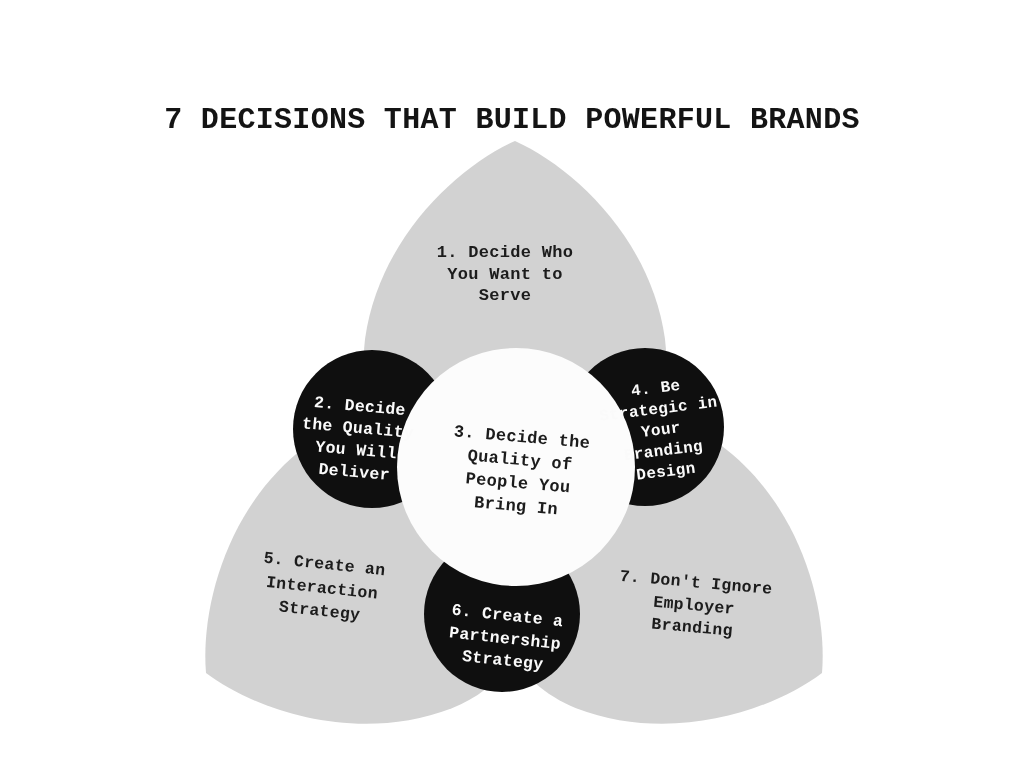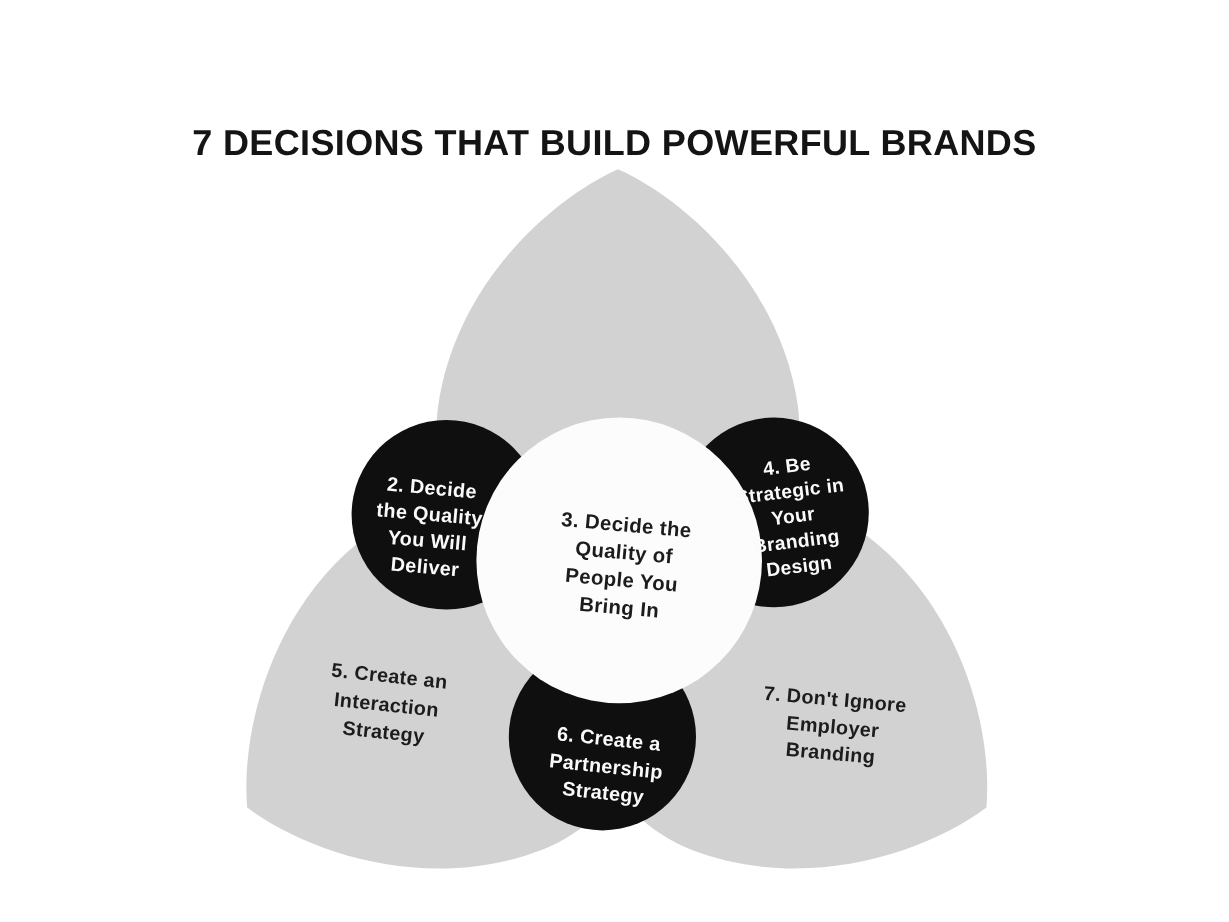--- a/index.html
+++ b/index.html
@@ -10,21 +10,21 @@
     --text-dark:#1c1c1c;
     --text-light:#fafafa;
   }
   *{margin:0;padding:0;box-sizing:border-box;}
   html,body{background:#fff;}
   .stage{
     position:relative;
     width:1024px;height:768px;
     background:var(--background);
     overflow:hidden;
-    font-family:Liberation Sans, sans-serif;
+    font-family:Liberation Mono, monospace;
   }
   .title{
     position:absolute;
     left:0;top:103px;width:1024px;
     text-align:center;
     font-size:30px;
     font-weight:bold;
     letter-spacing:0.3px;
     color:#141414;
   }
@@ -65,20 +65,21 @@
     <path class="petal" transform="translate(515,141)" d="M 0 0 C -58 26 -136 98 -150 198 C -161 288 -90 352 0 352 C 90 352 161 288 150 198 C 136 98 58 26 0 0 Z"></path>
     <path class="petal" transform="translate(206,673) rotate(-119)" d="M 0 0 C -58 26 -136 98 -150 198 C -161 288 -90 352 0 352 C 90 352 161 288 150 198 C 136 98 58 26 0 0 Z"></path>
     <path class="petal" transform="translate(822,673) rotate(119)" d="M 0 0 C -58 26 -136 98 -150 198 C -161 288 -90 352 0 352 C 90 352 161 288 150 198 C 136 98 58 26 0 0 Z"></path>
   </svg>
 
   <div class="circle black" style="left:293px;top:350px;width:158px;height:158px;"></div>
   <div class="circle black" style="left:566px;top:348px;width:158px;height:158px;"></div>
   <div class="circle black" style="left:424px;top:536px;width:156px;height:156px;"></div>
   <div class="circle center" style="left:397px;top:348px;width:238px;height:238px;"></div>
 
+  <div class="label dark l1">1. Decide Who<br>You Want to<br>Serve</div>
   <div class="label light l2">2. Decide<br>the Quality<br>You Will<br>Deliver</div>
   <div class="label dark l3">3. Decide the<br>Quality of<br>People You<br>Bring In</div>
   <div class="label light l4">4. Be<br>Strategic in<br>Your<br>Branding<br>Design</div>
   <div class="label dark l5">5. Create an<br>Interaction<br>Strategy</div>
   <div class="label light l6">6. Create a<br>Partnership<br>Strategy</div>
   <div class="label dark l7">7. Don't Ignore<br>Employer<br>Branding</div>
 
 </div>
 
 </body></html>

